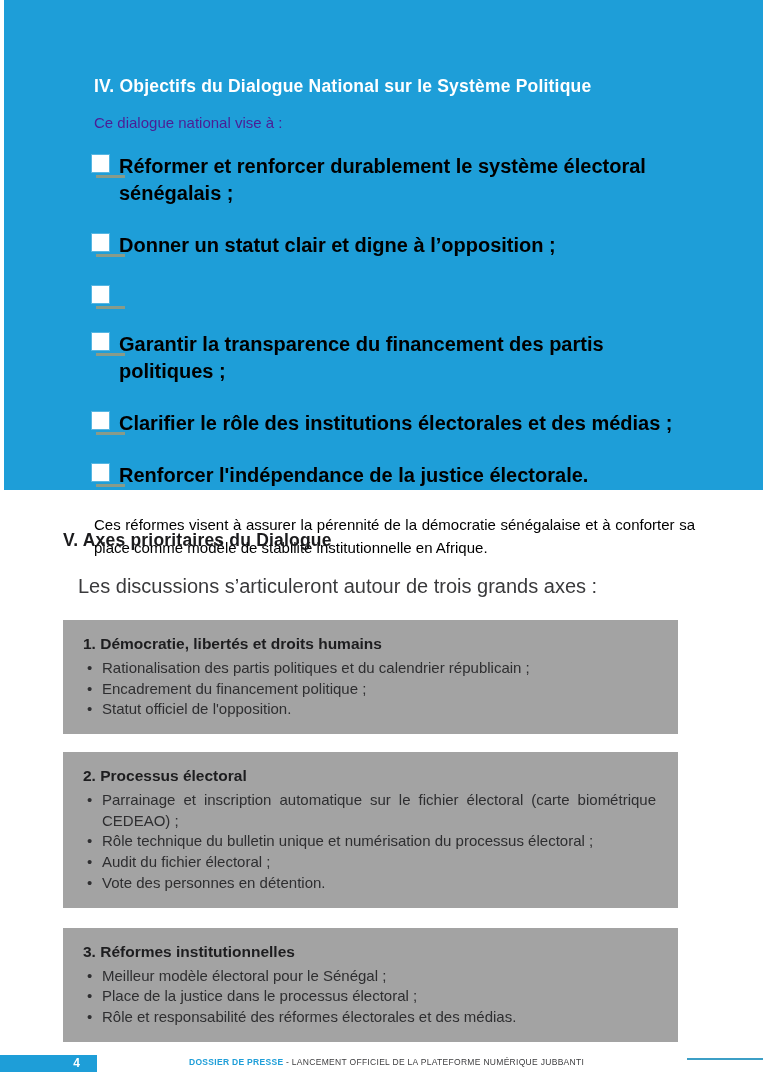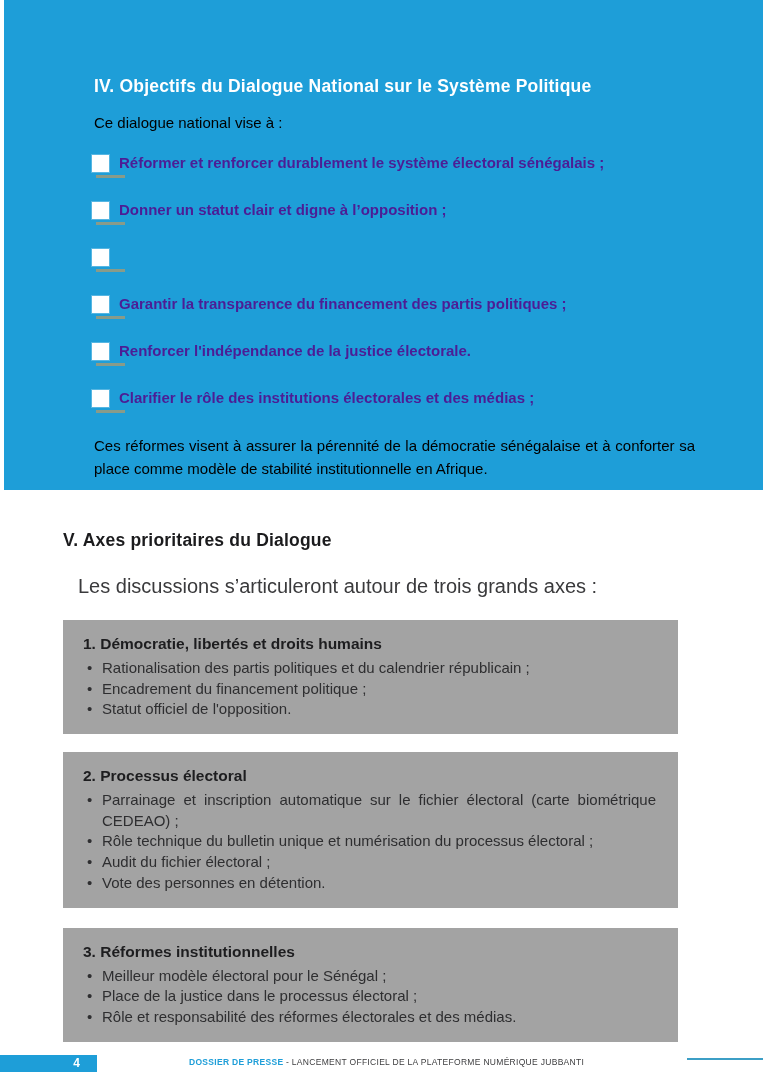--- a/index.html
+++ b/index.html
@@ -25,21 +25,21 @@
   }
   .hero-title {
     font-size: 17.5px;
     font-weight: bold;
     letter-spacing: 0.2px;
     color: #ffffff;
   }
   .hero-intro {
     margin-top: 17px;
     font-size: 15px;
-    color: #000000;
+    color: #4c1d95;
   }
   .objective-list { margin-top: 22px; }
   .objective-item {
     position: relative;
     min-height: 22px;
     margin-bottom: 25px;
     padding-left: 25px;
   }
   .checkbox {
     position: absolute;
@@ -49,23 +49,23 @@
     box-shadow: 0 0 0 1px rgba(255,255,255,0.25);
   }
   .checkbox-underline {
     position: absolute;
     left: 2px; top: 22px;
     width: 29px; height: 3px;
     background: #AD9A6F;
     opacity: 0.75;
   }
   .objective-label {
-    font-size: 15px;
-    font-weight: bold;
-    color: #4c1d95;
+    font-size: 20px;
+    font-weight: bold;
+    color: #000000;
     line-height: 1.35;
   }
   .hero-closing {
     margin-top: 20px;
     font-size: 15px;
     line-height: 1.5;
     color: #000000;
     text-align: justify;
   }
 
@@ -175,26 +175,26 @@
         <span class="checkbox-underline"></span>
       </div>
       <div class="objective-item">
         <span class="checkbox"></span>
         <span class="checkbox-underline"></span>
         <span class="objective-label">Garantir la transparence du financement des partis politiques ;</span>
       </div>
       <div class="objective-item">
         <span class="checkbox"></span>
         <span class="checkbox-underline"></span>
+        <span class="objective-label">Clarifier le rôle des institutions électorales et des médias ;</span>
+      </div>
+      <div class="objective-item">
+        <span class="checkbox"></span>
+        <span class="checkbox-underline"></span>
         <span class="objective-label">Renforcer l'indépendance de la justice électorale.</span>
-      </div>
-      <div class="objective-item">
-        <span class="checkbox"></span>
-        <span class="checkbox-underline"></span>
-        <span class="objective-label">Clarifier le rôle des institutions électorales et des médias ;</span>
       </div>
     </div>
 
     <p class="hero-closing">Ces réformes visent à assurer la pérennité de la démocratie sénégalaise et à conforter sa place comme modèle de stabilité institutionnelle en Afrique.</p>
   </section>
 
   <section class="axes-section">
     <h2 class="axes-title">V. Axes prioritaires du Dialogue</h2>
     <p class="axes-intro">Les discussions s’articuleront autour de trois grands axes :</p>
 

